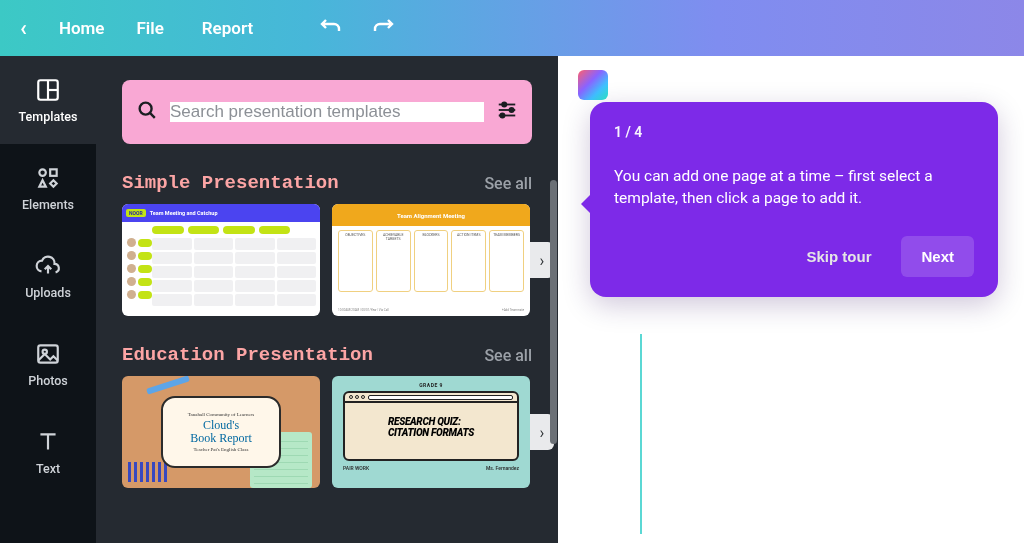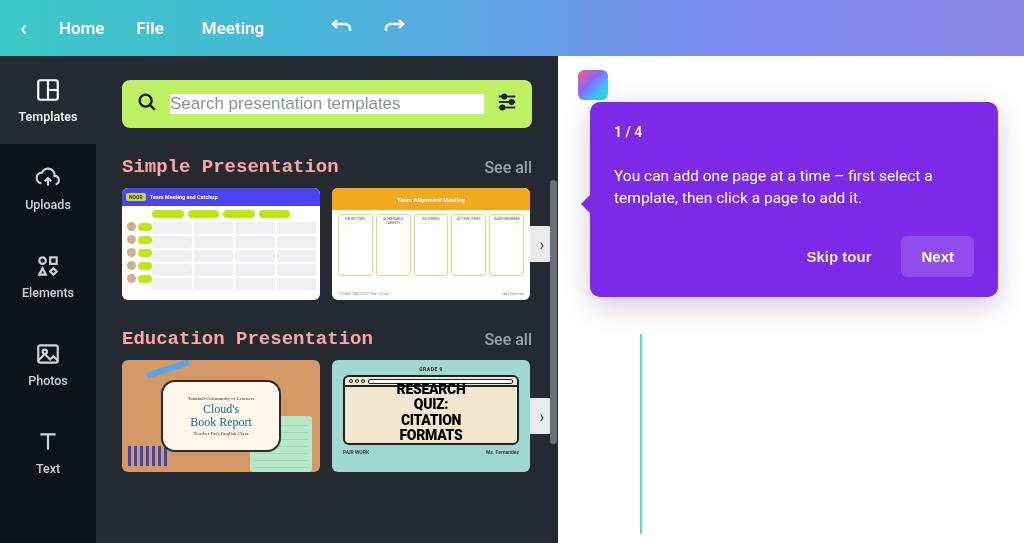--- a/index.html
+++ b/index.html
@@ -66,22 +66,22 @@
   .panel-scroll-thumb {
     position: absolute;
     right: 1px;
     top: 74px;
     width: 7px;
     height: 264px;
     background: #6b7076;
     border-radius: 4px;
   }
   .searchbar {
-    height: 48px;
-    background: #bef264;
+    height: 64px;
+    background: #f9a8d4;
     border-radius: 8px;
     display: flex;
     align-items: center;
     padding: 0 14px;
     gap: 12px;
   }
   .searchbar input {
     flex: 1;
     border: none;
     outline: none;
@@ -150,21 +150,21 @@
       background:repeating-linear-gradient(90deg,#3848c0 0 3px,transparent 3px 6px); }
 
   
   .tpl-d { background:#9fd9d2; display:flex; flex-direction:column; align-items:center; padding:6px; }
   .tpl-d .grade { font-size:5px; font-weight:700; letter-spacing:0.5px; color:#222; margin-bottom:3px;}
   .tpl-d .window { width:176px; height:70px; background:#f3e7cf; border:2px solid #222; border-radius:6px; position:relative;}
   .tpl-d .wbar { height:10px; border-bottom:2px solid #222; display:flex; align-items:center; gap:3px; padding:0 4px;}
   .tpl-d .wbar .dots { display:flex; gap:2px;}
   .tpl-d .wbar .dot { width:4px; height:4px; border:1px solid #222; border-radius:50%; background:#f3e7cf;}
   .tpl-d .wbar .addr { flex:1; height:5px; border:1px solid #222; background:#fff; border-radius:2px;}
-  .tpl-d .wtext { position:absolute; top:50%; left:50%; transform:translate(-50%,-45%); text-align:center; font-weight:900; font-size:14px; letter-spacing:-0.3px; line-height:1.1;}
+  .tpl-d .wtext { position:absolute; top:50%; left:50%; transform:translate(-50%,-45%); font-weight:900; font-size:10px; letter-spacing:-0.3px; line-height:1.1;font-style:italic;}
   .tpl-d .foot { width:176px; display:flex; justify-content:space-between; font-size:5px; color:#2a2a2a; margin-top:4px; font-weight:500;}
 
   
   .canvas { flex:1; position:relative; background:#ffffff; }
   .canvas::before {
     content:"";
     position:absolute;
     left:82px; top:278px;
     width:2px; height:200px;
     background:#5bd8d4;
@@ -172,21 +172,21 @@
   .canvas-swatch {
     position:absolute; left:20px; top:14px; width:30px; height:30px; border-radius:6px;
     background: linear-gradient(135deg,#ff5f6d 0%, #8a63ff 40%, #3fc1ff 70%, #2be8c4 100%);
   }
 
   
   .tour {
     position:absolute; left:32px; top:46px;
     width:408px;
     background:#7d2ae8;
-    border-radius:10px;
+    border-radius:16px;
     padding:22px 24px 20px 24px;
     color:#fff;
     box-shadow: 0 8px 28px rgba(40,0,90,0.22);
   }
   .tour-pointer {
     position:absolute;
     left:-9px; top:90px;
     width:0; height:0;
     border-top:12px solid transparent;
     border-bottom:12px solid transparent;
@@ -205,21 +205,21 @@
 
 <div class="topbar">
   <div class="nav-left">
     <span class="back-chevron">‹</span>
     <span class="nav-item">Home</span>
     <span class="nav-item">File</span>
     <span class="nav-item">
       <svg viewBox="0 0 24 24">
           <path d="M12 2l2.5 4.5L19 8l-3 3 1 5-5-2.5L7 16l1-5-3-3 4.5-1.5z" fill="#fff" stroke="none"></path>
         </svg>
-      <span>Meeting</span>
+      <span>Report</span>
     </span>
   </div>
   <div class="nav-actions">
     <span class="nav-action-icon">
       <svg viewBox="0 0 24 20">
           <path d="M7 4L3 8l4 4M3 8h12a5 5 0 0 1 5 5v2"></path>
         </svg>
     </span>
     <span class="nav-action-icon">
       <svg viewBox="0 0 24 20">
@@ -235,33 +235,33 @@
     <div class="sidenav-item active">
       <svg viewBox="0 0 24 24">
           <rect x="3" y="3" width="18" height="18" rx="2"></rect>
           <line x1="12" y1="3" x2="12" y2="21"></line>
           <line x1="12" y1="12" x2="21" y2="12"></line>
         </svg>
       <span>Templates</span>
     </div>
     <div class="sidenav-item">
       <svg viewBox="0 0 24 24">
-          <path d="M6 17a5 5 0 0 1 .5-9.97A6 6 0 0 1 18 10a4 4 0 0 1 1 7.87"></path>
-          <path d="M12 12v7M9 15l3-3 3 3"></path>
-        </svg>
-      <span>Uploads</span>
-    </div>
-    <div class="sidenav-item">
-      <svg viewBox="0 0 24 24">
           <circle cx="7" cy="7" r="3"></circle>
           <rect x="14" y="4" width="6" height="6"></rect>
           <polygon points="7,14 10,20 4,20"></polygon>
           <path d="M17 14l3 3-3 3-3-3z"></path>
         </svg>
       <span>Elements</span>
+    </div>
+    <div class="sidenav-item">
+      <svg viewBox="0 0 24 24">
+          <path d="M6 17a5 5 0 0 1 .5-9.97A6 6 0 0 1 18 10a4 4 0 0 1 1 7.87"></path>
+          <path d="M12 12v7M9 15l3-3 3 3"></path>
+        </svg>
+      <span>Uploads</span>
     </div>
     <div class="sidenav-item">
       <svg viewBox="0 0 24 24">
           <rect x="3" y="4" width="18" height="16" rx="2"></rect>
           <circle cx="9" cy="10" r="2"></circle>
           <path d="M3 18l6-6 5 5 3-3 4 4"></path>
         </svg>
       <span>Photos</span>
     </div>
     <div class="sidenav-item">

